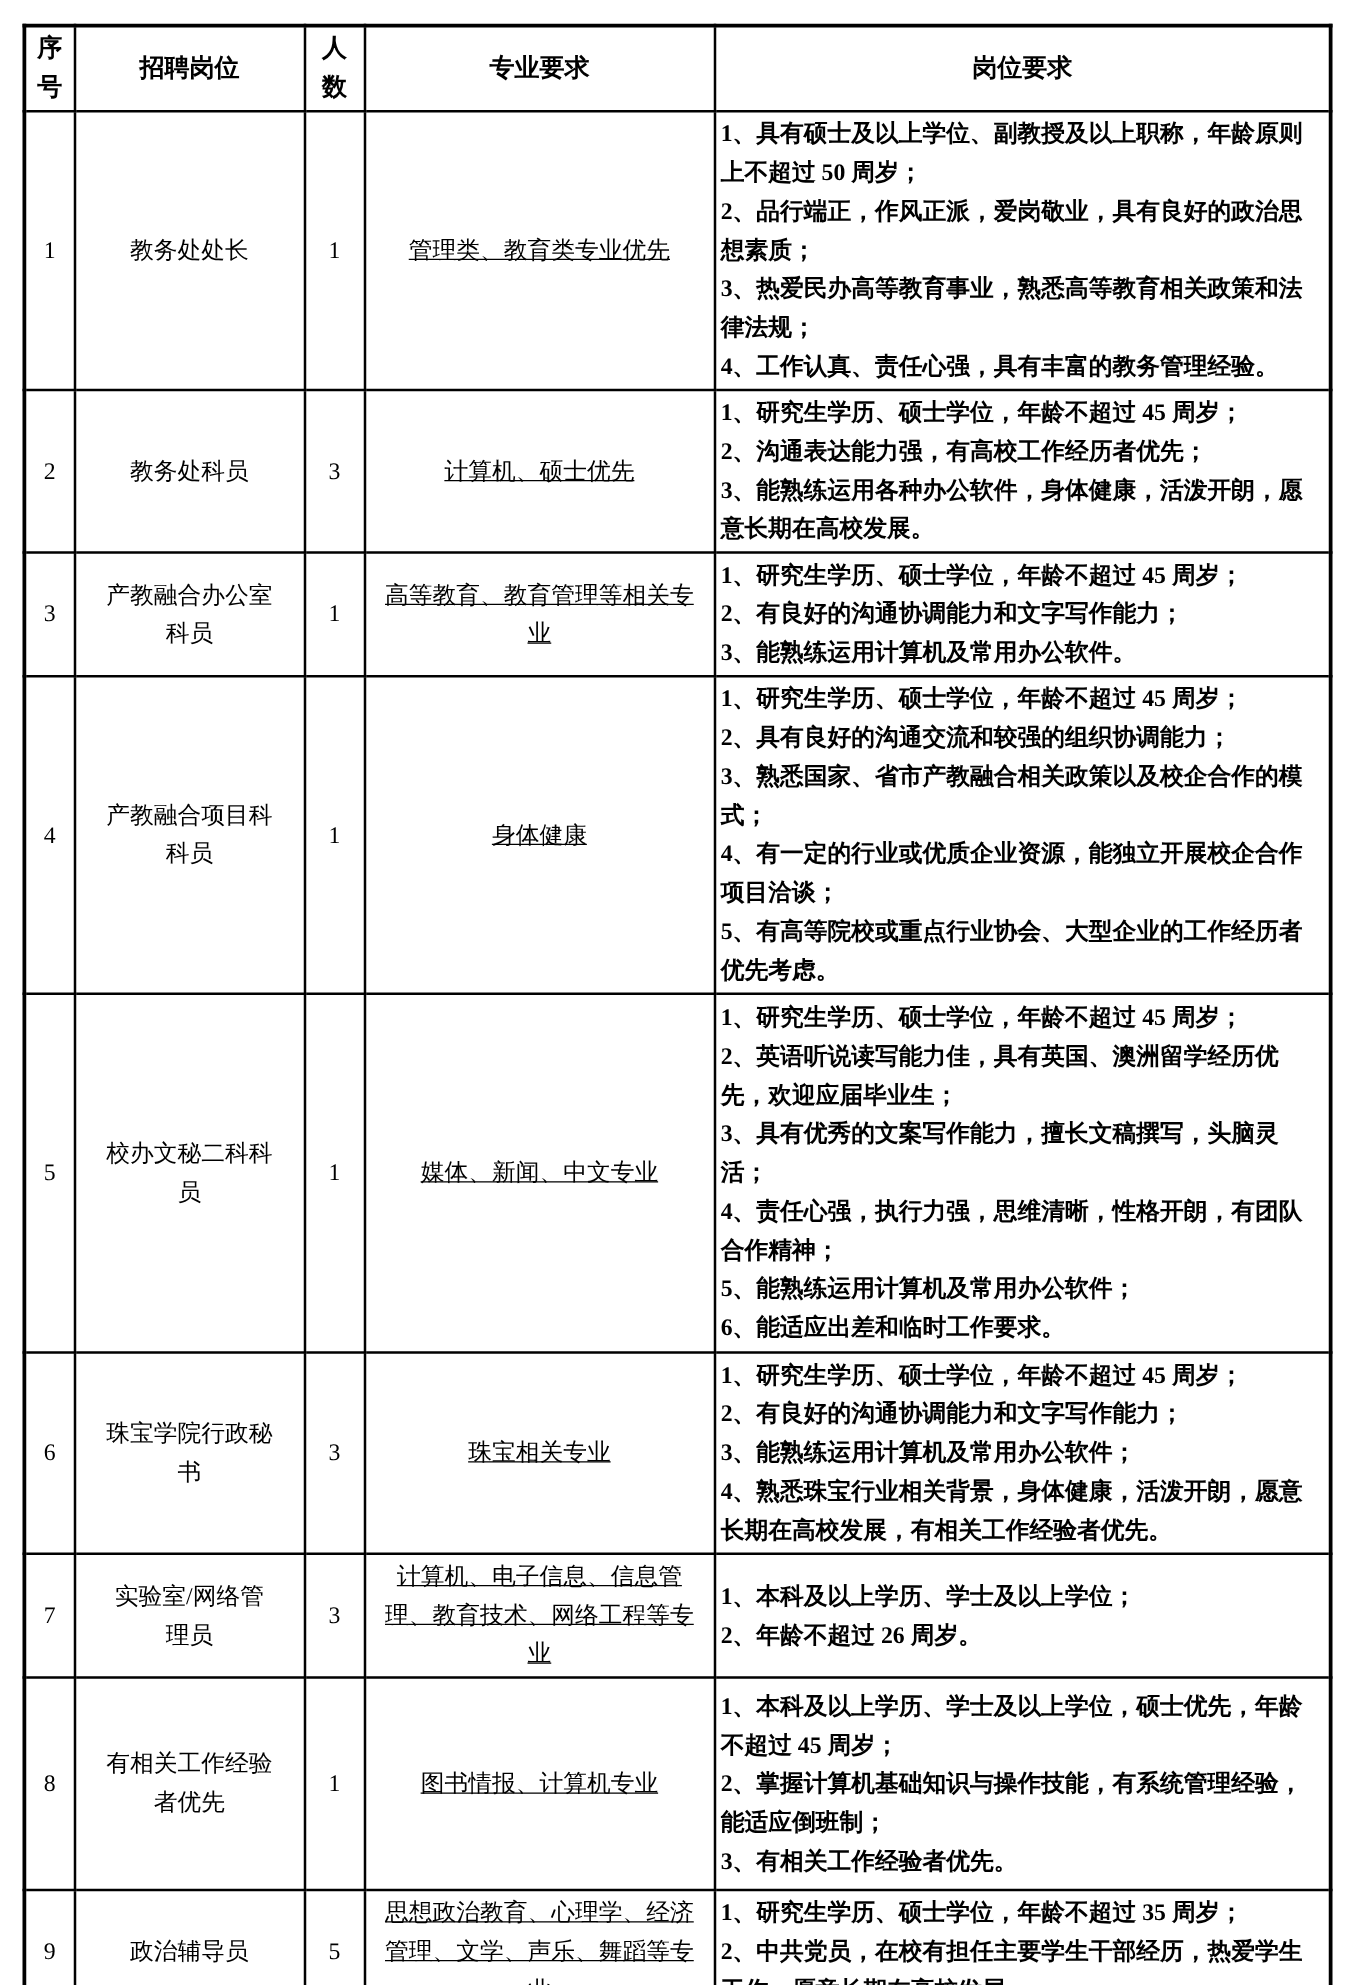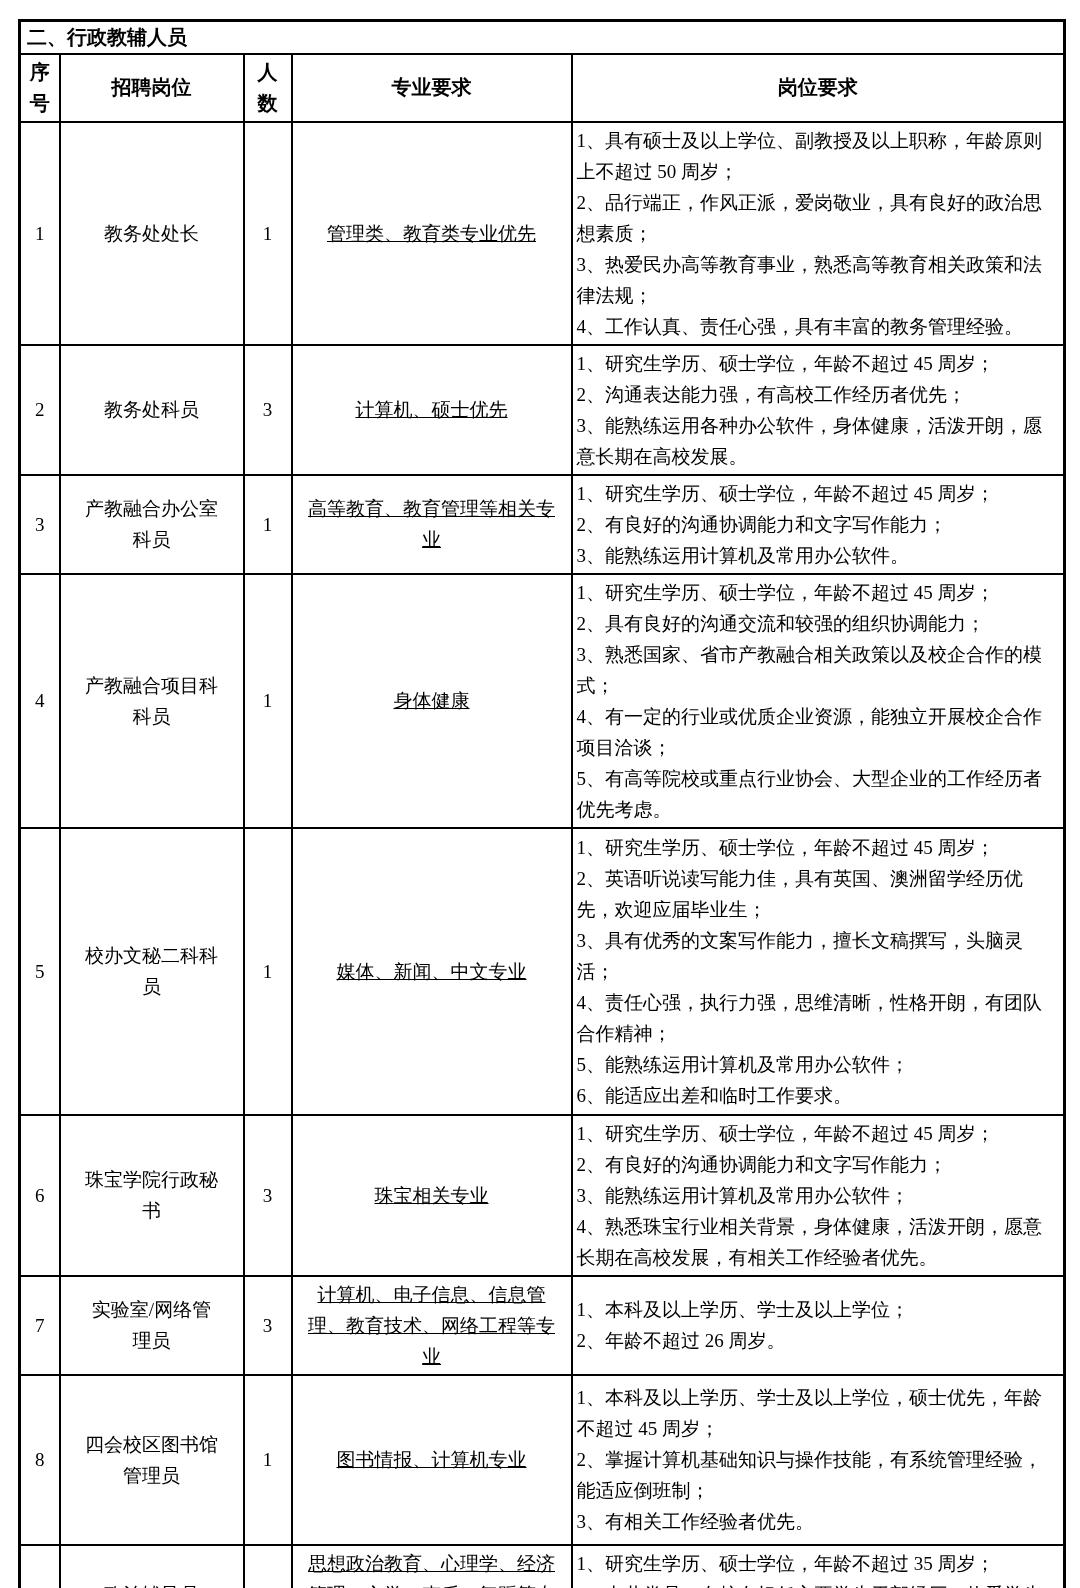--- a/index.html
+++ b/index.html
@@ -47,20 +47,21 @@
   tr.head-row th {
     font-weight: bold;
     font-size: 20px;
   }
   td.c-pos   { padding: 2px 24px; }
   td.c-major { padding: 2px 10px; text-decoration: underline; }
   td.c-req   {
     text-align: left;
     white-space: pre-line;
     padding: 2px 10px 2px 4px;
+    font-weight: bold;
   }
   tr.r1 { height: 219px; }
   tr.r2 { height: 122px; }
   tr.r3 { height: 98px;  }
   tr.r4 { height: 243px; }
   tr.r5 { height: 287px; }
   tr.r6 { height: 150px; }
   tr.r7 { height: 96px;  }
   tr.r8 { height: 170px; }
   tr.r9 { height: 92px;  }
@@ -71,23 +72,20 @@
 <div class="page">
   <table class="recruit">
     <colgroup>
       <col style="width:40px">
       <col style="width:184px">
       <col style="width:48px">
       <col style="width:280px">
       <col style="width:493px">
     </colgroup>
     <tbody>
-      <tr class="section-row">
-        <td class="section" colspan="5">二、行政教辅人员</td>
-      </tr>
       <tr class="head-row">
         <th>序号</th>
         <th>招聘岗位</th>
         <th>人数</th>
         <th>专业要求</th>
         <th>岗位要求</th>
       </tr>
 
       <tr class="r1">
         <td class="c-seq">1</td>
@@ -160,21 +158,21 @@
         <td class="c-seq">7</td>
         <td class="c-pos">实验室/网络管理员</td>
         <td class="c-count">3</td>
         <td class="c-major">计算机、电子信息、信息管理、教育技术、网络工程等专业</td>
         <td class="c-req">1、本科及以上学历、学士及以上学位；
 2、年龄不超过 26 周岁。</td>
       </tr>
 
       <tr class="r8">
         <td class="c-seq">8</td>
-        <td class="c-pos">四会校区图书馆管理员</td>
+        <td class="c-pos">有相关工作经验者优先</td>
         <td class="c-count">1</td>
         <td class="c-major">图书情报、计算机专业</td>
         <td class="c-req">1、本科及以上学历、学士及以上学位，硕士优先，年龄不超过 45 周岁；
 2、掌握计算机基础知识与操作技能，有系统管理经验，能适应倒班制；
 3、有相关工作经验者优先。</td>
       </tr>
 
       <tr class="r9">
         <td class="c-seq">9</td>
         <td class="c-pos">政治辅导员</td>

